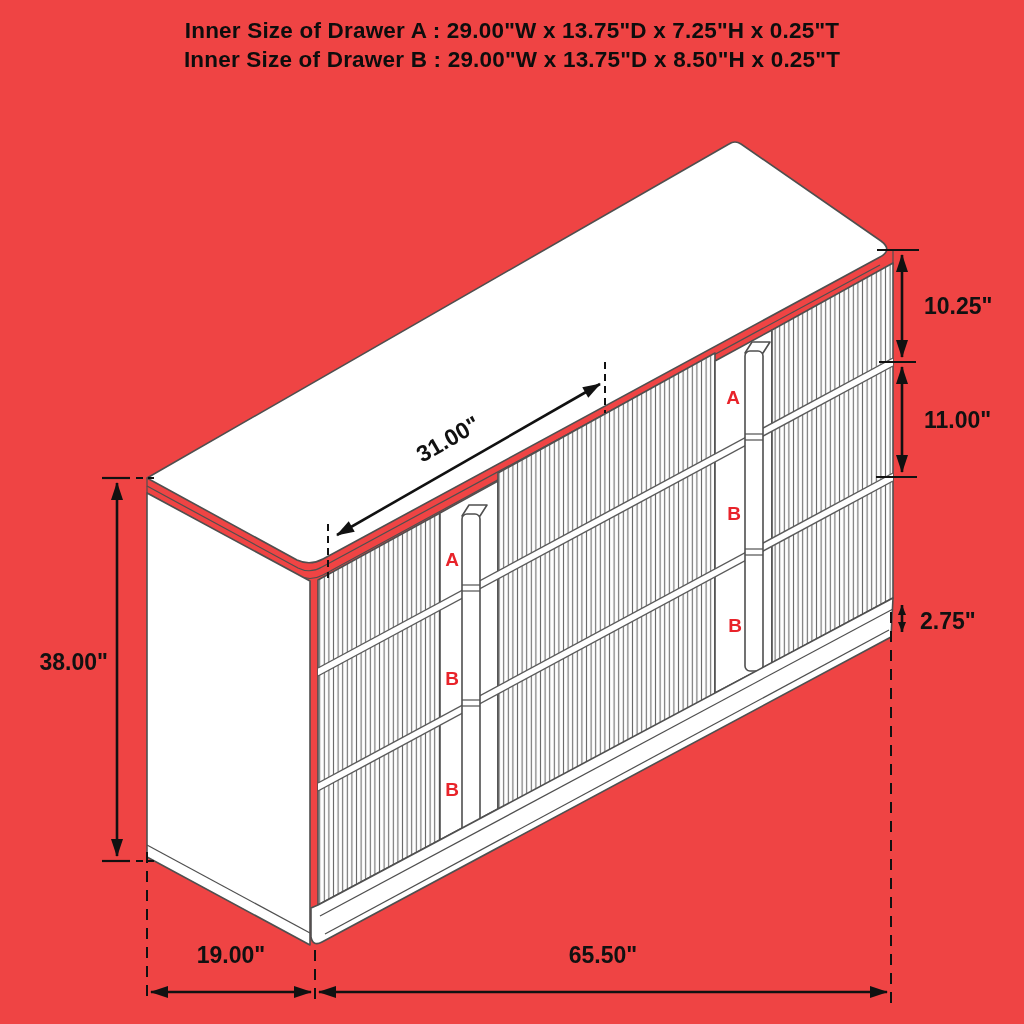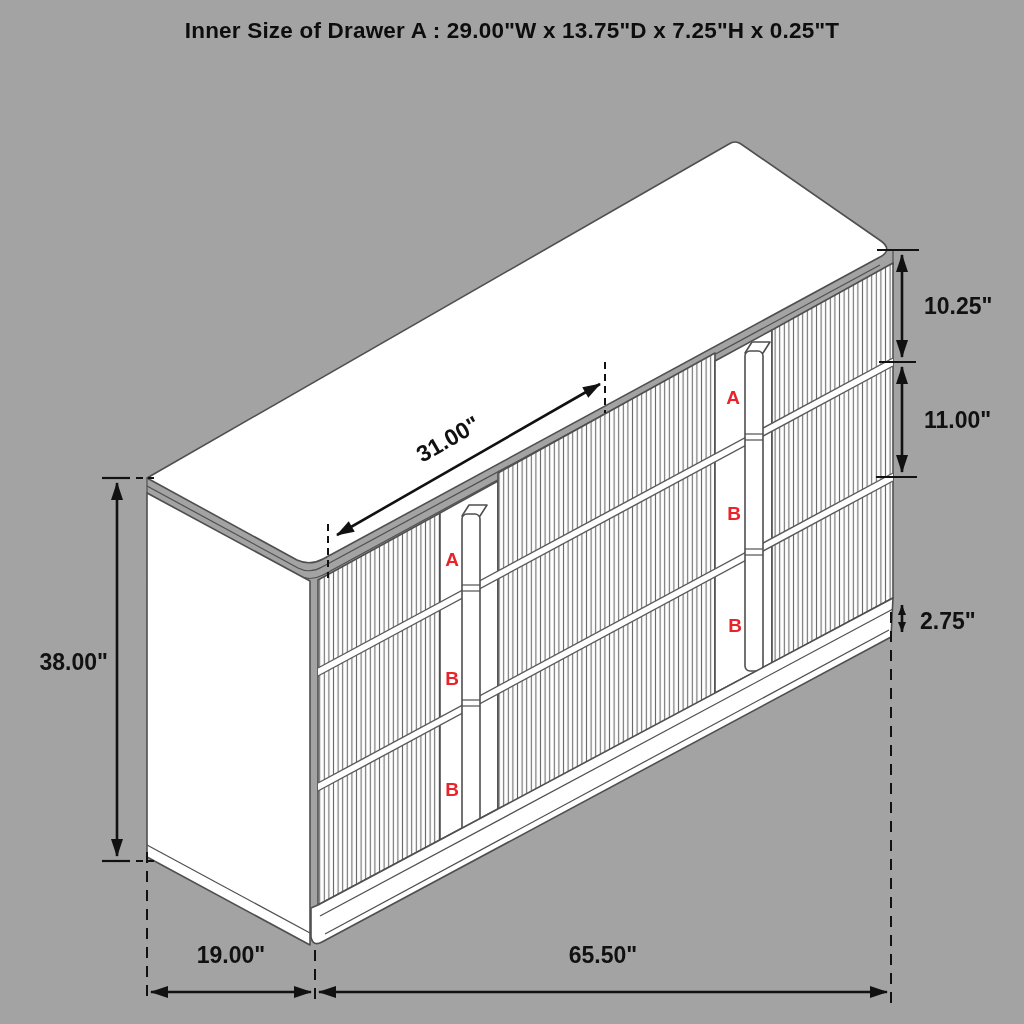--- a/index.html
+++ b/index.html
@@ -1,17 +1,17 @@
 <!DOCTYPE html>
 <html><head>
 <meta charset="utf-8">
 <style>
   html,body{margin:0;padding:0;background:#ffffff;}
   body{width:1024px;height:1024px;font-family:"Liberation Sans",sans-serif;}
-  .stage{position:relative;width:1024px;height:1024px;background:#a3a3a3;overflow:hidden;}
+  .stage{position:relative;width:1024px;height:1024px;background:#ef4444;overflow:hidden;}
   .title-block{position:absolute;top:16px;left:0;right:0;text-align:center;
     font-weight:bold;font-size:22.5px;line-height:1.3;color:#0d0d0d;letter-spacing:.2px;}
   svg.diagram{position:absolute;left:0;top:0;width:1024px;height:1024px;}
   
   .cab{stroke:#4f4f4f;stroke-width:1.6;fill:#ffffff;stroke-linejoin:round;}
   .cabf{stroke:#4f4f4f;stroke-width:1.6;stroke-linejoin:round;}
   .thin{stroke:#4f4f4f;stroke-width:1.2;fill:none;}
   .sep{stroke:#5a5a5a;stroke-width:1.4;}
   
   .dimline{stroke:#111;stroke-width:2.6;fill:none;}
@@ -22,20 +22,21 @@
   .lbl{font-family:"Liberation Sans",sans-serif;font-weight:bold;font-size:19px;
        fill:#e8232a;text-anchor:middle;}
 </style>
 </head>
 <body>
 
 <div class="stage">
 
   <div class="title-block">
     <div>Inner Size of Drawer A : 29.00"W x 13.75"D x 7.25"H x 0.25"T</div>
+    <div>Inner Size of Drawer B : 29.00"W x 13.75"D x 8.50"H x 0.25"T</div>
   </div>
 
   <svg class="diagram" viewBox="0 0 1024 1024">
     <defs>
       <pattern id="flutes" width="4.6" height="10" patternUnits="userSpaceOnUse">
         <rect width="4.6" height="10" fill="#ffffff"></rect>
         <line x1="2.3" y1="0" x2="2.3" y2="10" stroke="#6a6a6a" stroke-width="1.1"></line>
       </pattern>
       <marker id="ah" markerUnits="userSpaceOnUse" markerWidth="20" markerHeight="14" refX="18" refY="7" orient="auto">
           <path d="M1,1 L19,7 L1,13 Z" fill="#111"></path>

